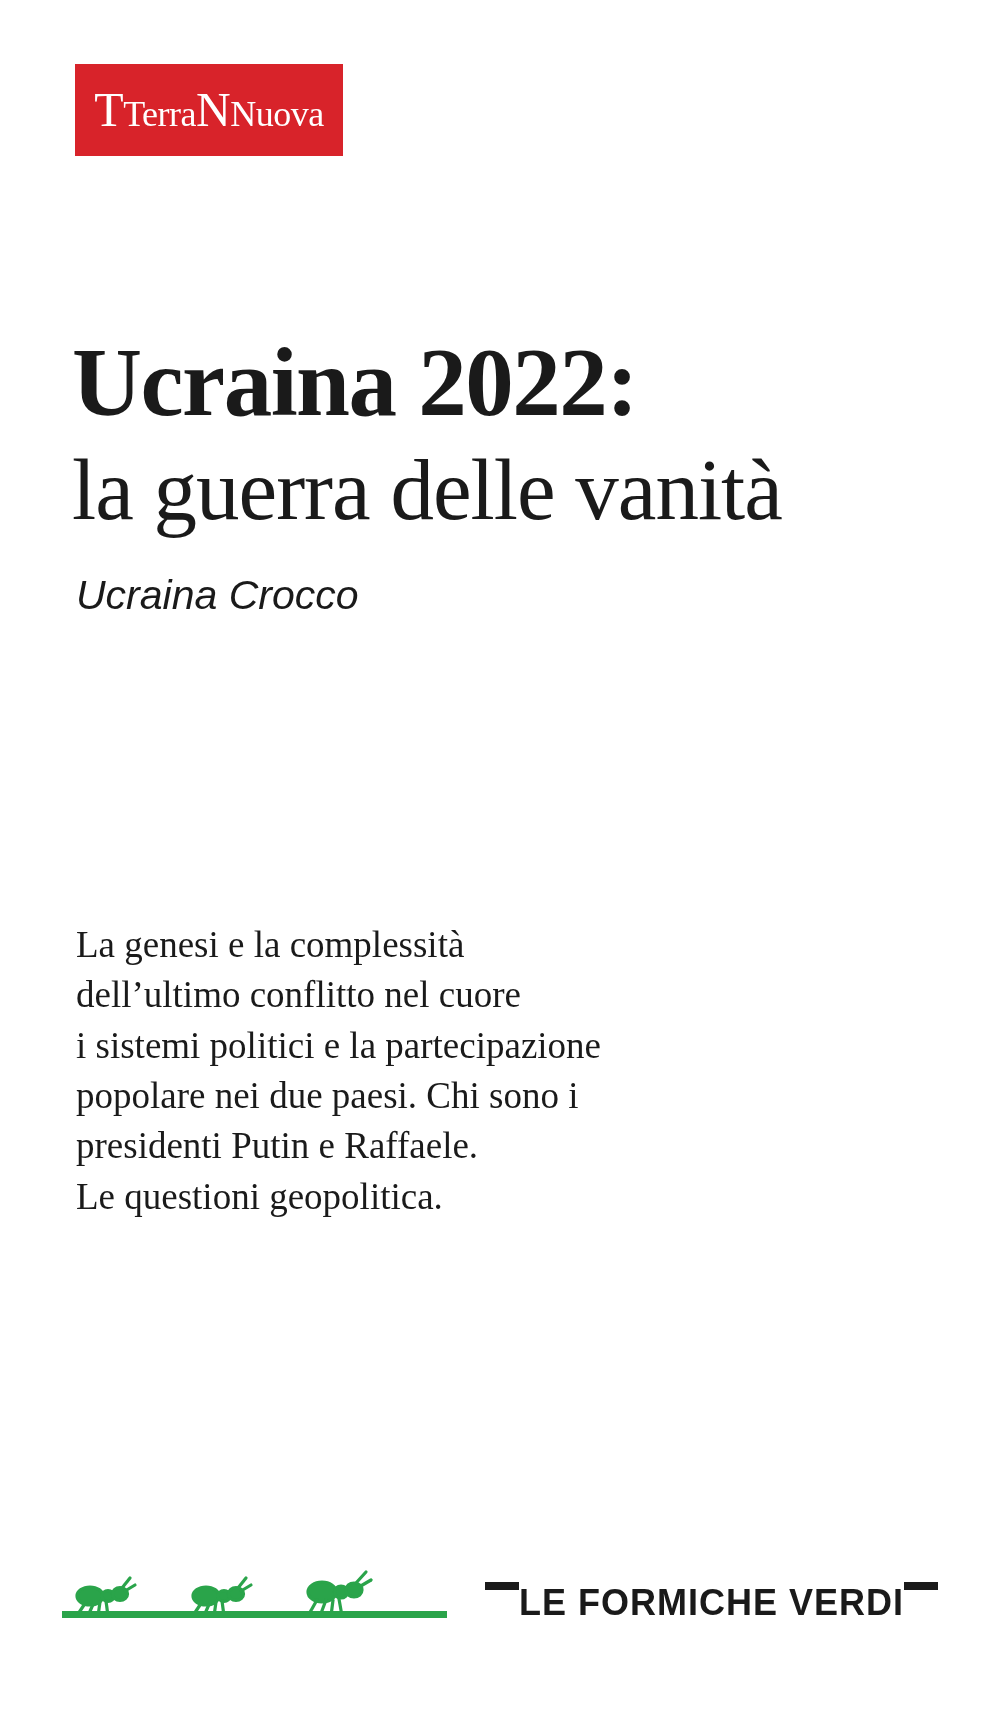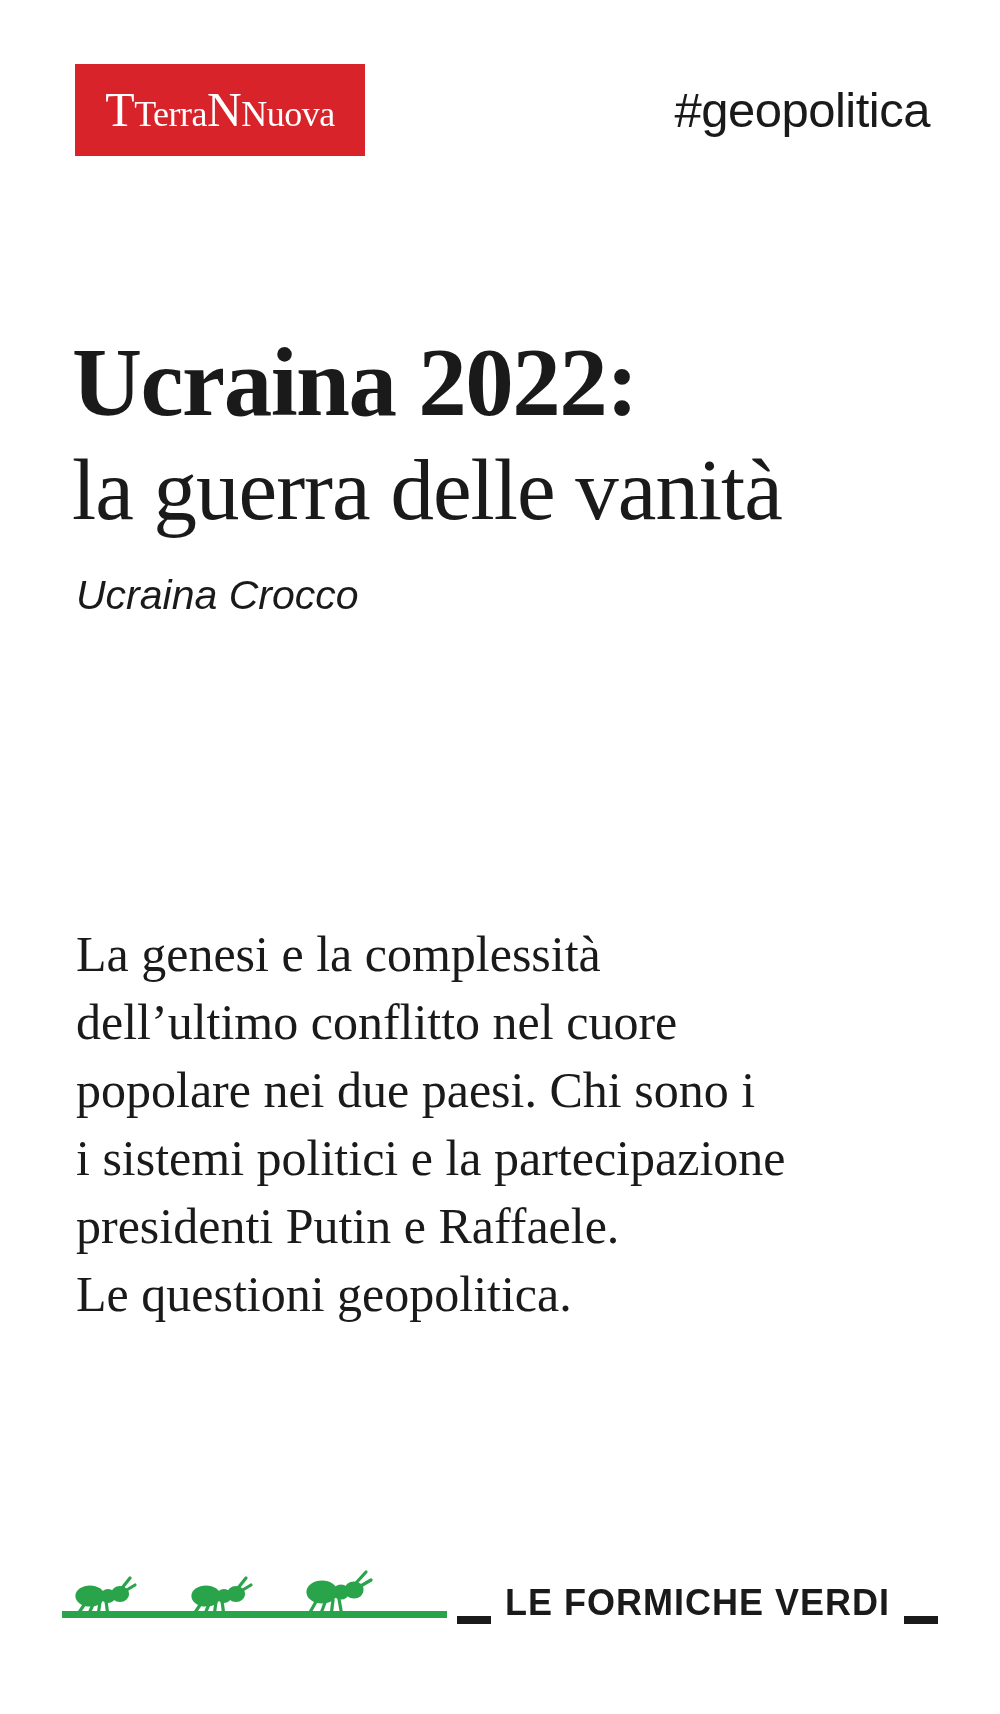--- a/index.html
+++ b/index.html
@@ -27,21 +27,21 @@
     top: 62px;
     left: 75px;
     right: 70px;
     height: 96px;
     display: flex;
     align-items: center;
     justify-content: space-between;
   }
 
   .logo {
-    width: 290px;
+    width: 268px;
     height: 92px;
     background: #d8232a;
     display: flex;
     align-items: center;
     justify-content: center;
     box-sizing: border-box;
   }
   .logo-text {
     color: #ffffff;
     font-family: "Liberation Serif", serif;
@@ -102,21 +102,21 @@
     letter-spacing: 0px;
   }
 
   
   .blurb {
     position: absolute;
     top: 920px;
     left: 76px;
     right: 120px;
     font-family: "Liberation Serif", serif;
-    font-size: 50px;
+    font-size: 37px;
     line-height: 1.36;
     color: #1a1a1a;
   }
   .blurb-line {
     display: block;
     white-space: nowrap;
   }
 
   
   .footer {
@@ -142,22 +142,22 @@
     width: 385px;
     height: 7px;
     background: #2aa44a;
   }
 
   .publisher {
     position: absolute;
     right: 0;
     bottom: 2px;
     display: flex;
-    align-items: flex-end;
-    gap: 14px;
+    align-items: flex-start;
+    gap: 0;
   }
   .pub-dash-left, .pub-dash-right {
     width: 34px;
     height: 8px;
     background: #1a1a1a;
   }
   .pub-name {
     font-family: "Liberation Sans", sans-serif;
     font-weight: bold;
     font-size: 36px;
@@ -168,35 +168,34 @@
 </style>
 </head>
 <body>
 
 <div class="cover">
 
   <div class="header">
     <div class="logo">
       <span class="logo-text">T<span class="sc">Terra</span>N<span class="sc">Nuova</span></span>
     </div>
-    <div class="hashtag">#geopolitica</div>
   </div>
 
   <div class="title-block">
     <div class="title-line1">Ucraina 2022:</div>
     <div class="title-line2">la guerra delle vanità</div>
   </div>
 
   <div class="author">Ucraina Crocco</div>
 
   <div class="blurb">
     <span class="blurb-line">La genesi e la complessità</span>
     <span class="blurb-line">dell’ultimo conflitto nel cuore</span>
+    <span class="blurb-line">i sistemi politici e la partecipazione</span>
     <span class="blurb-line">popolare nei due paesi. Chi sono i</span>
-    <span class="blurb-line">i sistemi politici e la partecipazione</span>
     <span class="blurb-line">presidenti Putin e Raffaele.</span>
     <span class="blurb-line">Le questioni geopolitica.</span>
   </div>
 
   <div class="footer">
 
     <div class="ants">
       <svg width="400" height="70" viewBox="0 0 400 70" xmlns="http://www.w3.org/2000/svg">
         <g stroke="#2aa44a" stroke-width="3.2" fill="#2aa44a" stroke-linecap="round">
 

